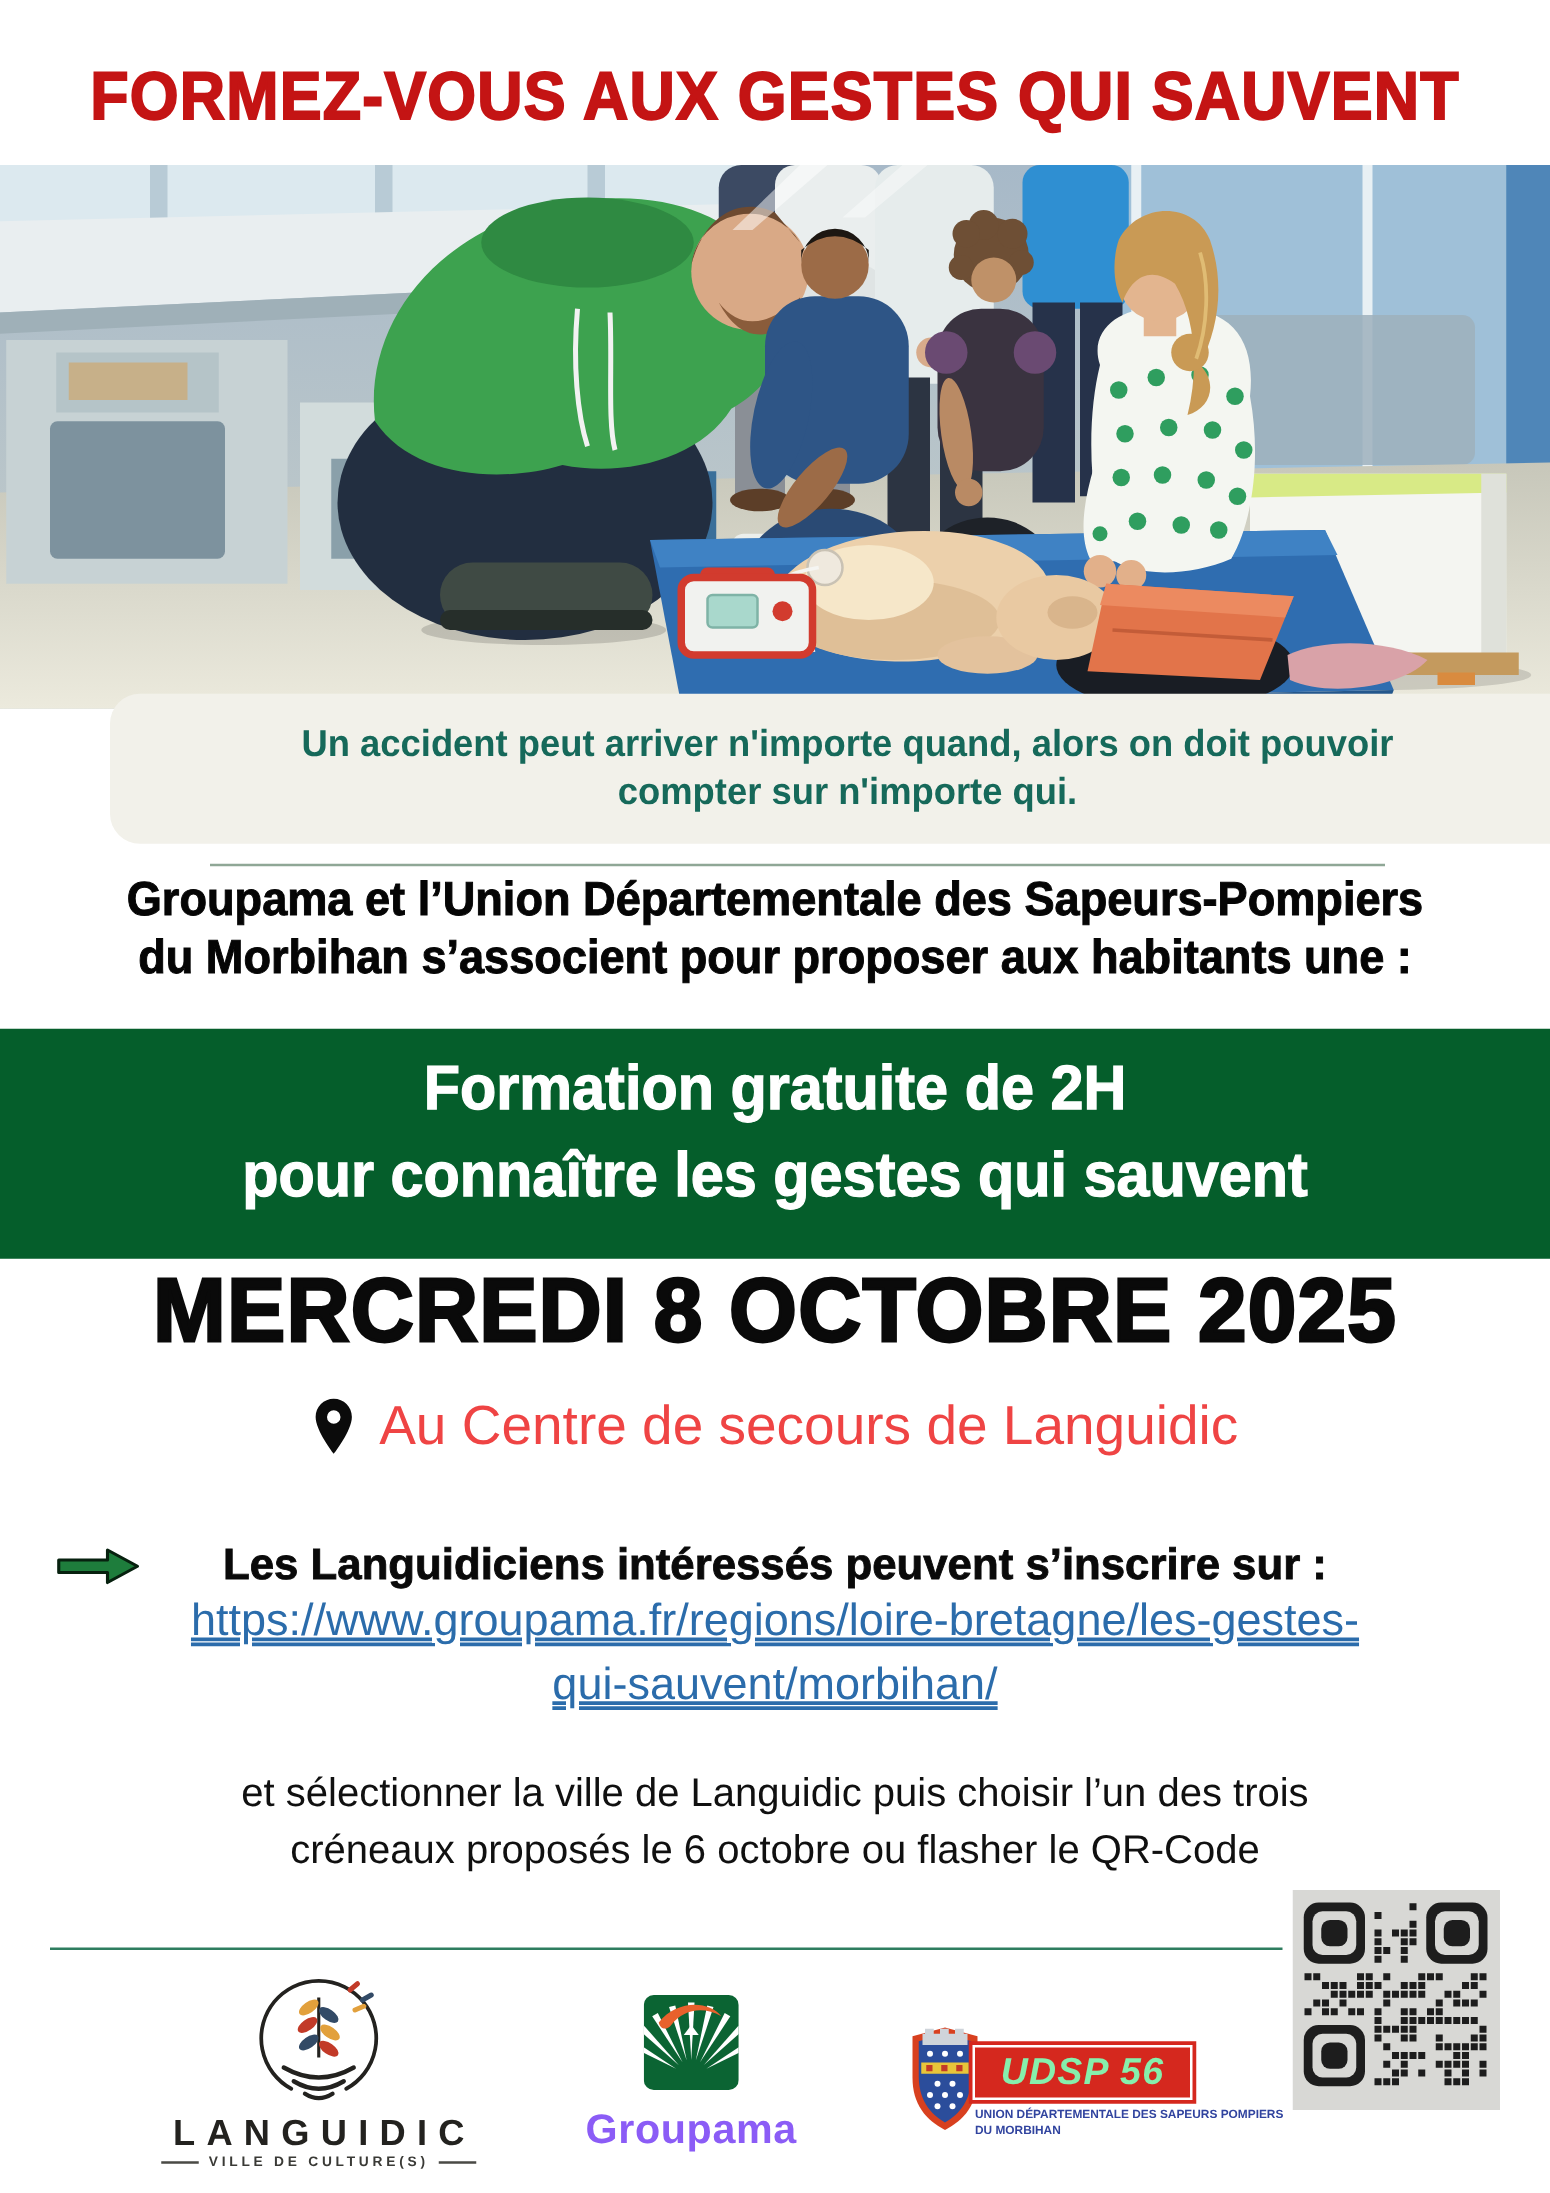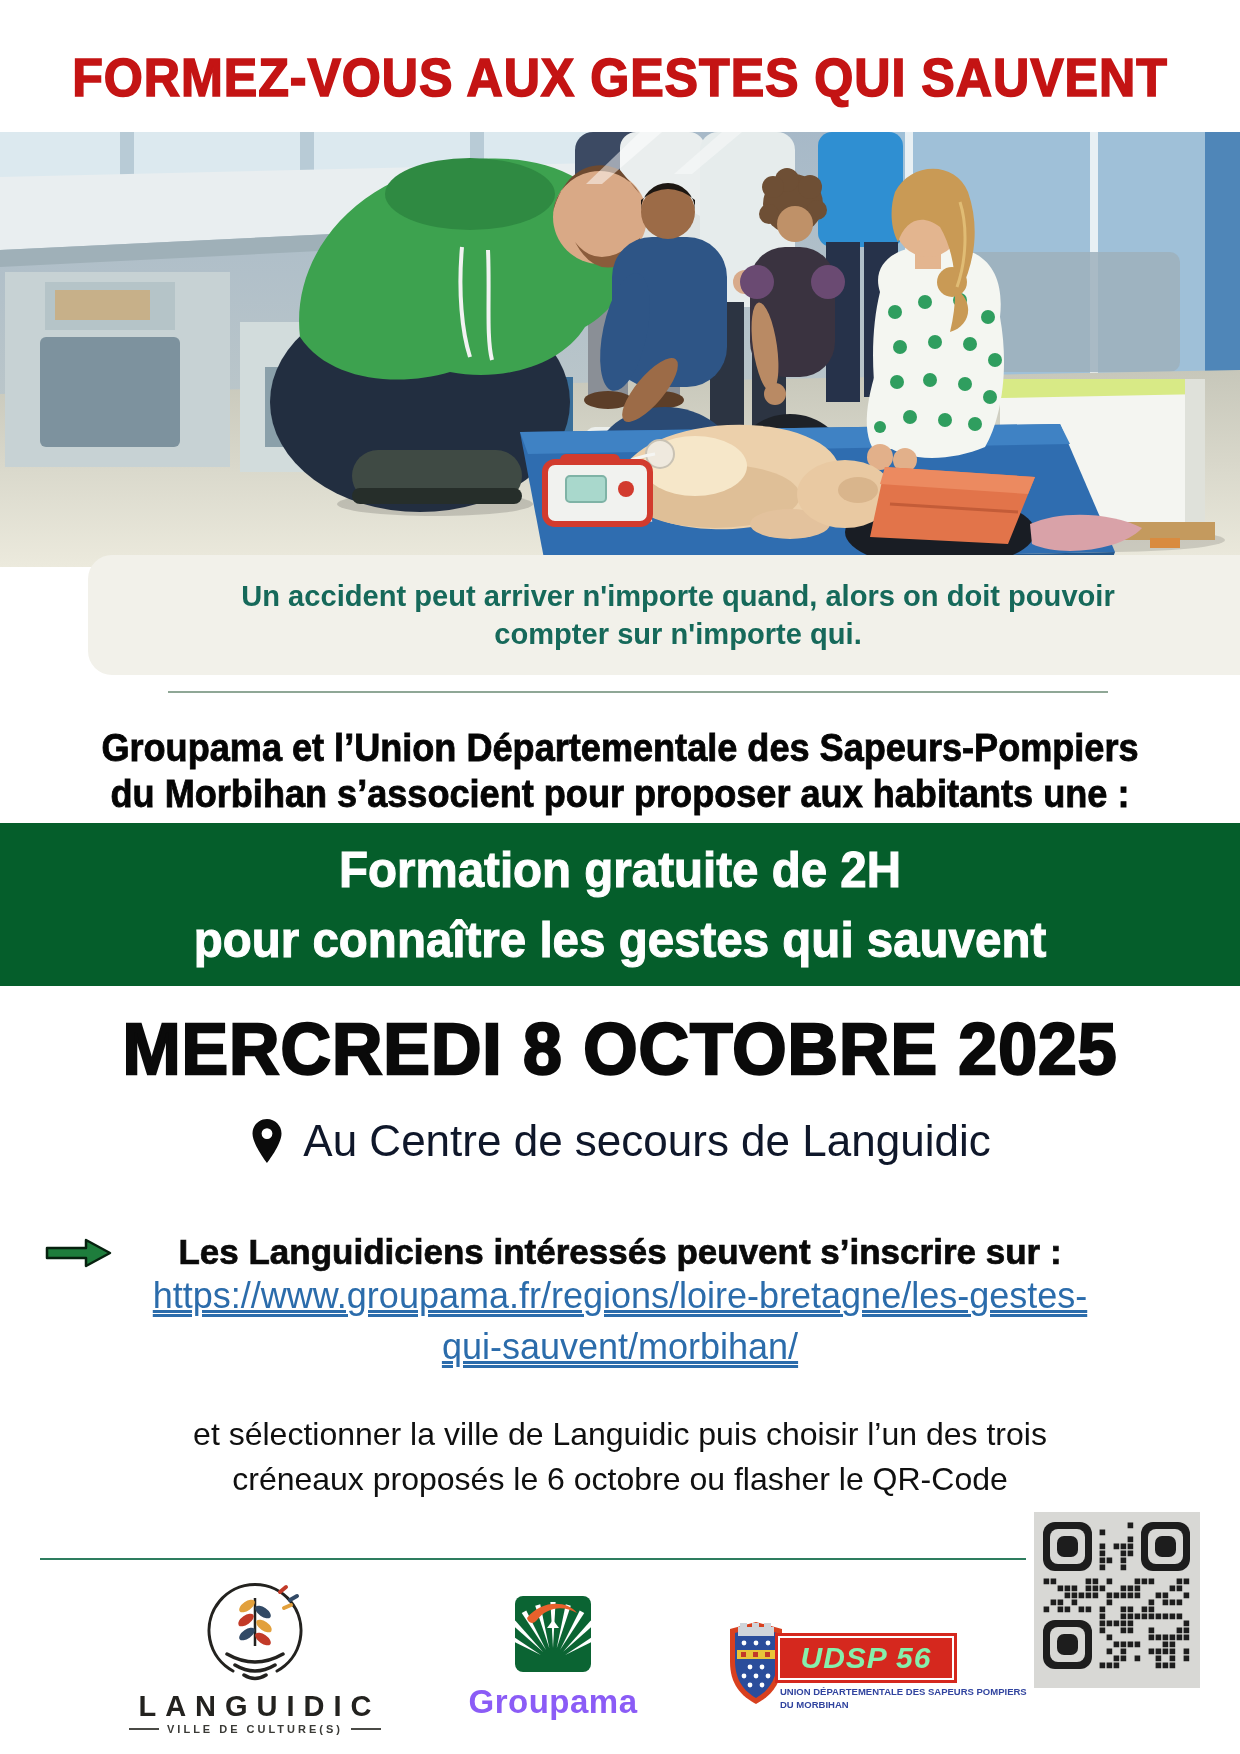--- a/index.html
+++ b/index.html
@@ -14,33 +14,33 @@
   .photo{top:132px;left:0;width:1240px;height:435px;}
   .photo svg{display:block;width:100%;height:100%;}
 
   .quote-box{left:88px;top:555px;width:1180px;height:120px;background:#f2f1ea;border-radius:24px;}
   .quote-text{padding-top:22px;text-align:center;font-size:30px;line-height:38px;font-weight:bold;
               color:#16695a;transform:scaleX(.97);transform-origin:50% 50%;}
 
   .divider1{left:168px;top:691px;width:940px;height:2px;background:#8fa796;}
   .divider2{left:40px;top:1558px;width:986px;height:2px;background:#2e7d5f;}
 
-  .intro{top:725px;font-size:38px;line-height:46px;font-weight:bold;color:#050505;
+  .intro{top:697px;font-size:38px;line-height:46px;font-weight:bold;color:#050505;
          -webkit-text-stroke:.8px #050505;}
   .intro div{transform:scaleX(.95);transform-origin:50% 50%;}
 
-  .banner{top:823px;height:163px;background:#055e2b;color:#fff;font-weight:bold;font-size:50px;
+  .banner{top:823px;height:184px;background:#055e2b;color:#fff;font-weight:bold;font-size:50px;
           line-height:70px;padding-top:12px;box-sizing:border-box;-webkit-text-stroke:1px #fff;}
   .banner div{transform:scaleX(.95);transform-origin:50% 50%;}
 
   .date-title{top:1008px;font-size:72px;font-weight:900;letter-spacing:1px;color:#0a0a0a;
               -webkit-text-stroke:2.4px #0a0a0a;transform:scaleX(.97);transform-origin:50% 50%;}
 
   .location{top:1116px;display:flex;justify-content:center;align-items:center;gap:18px;
-            width:1240px;font-size:44px;color:#0f172a;}
+            width:1240px;font-size:44px;color:#ef4444;}
 
   .register-label{top:1232px;font-size:35px;font-weight:bold;color:#0a0a0a;
                   -webkit-text-stroke:.7px #0a0a0a;}
   .arrow-wrap{left:44px;top:1236px;}
 
   .links{top:1270px;font-size:36px;line-height:51px;color:#2b6cab;text-decoration:underline;}
   .links .lnk{text-decoration:underline;text-underline-offset:6px;cursor:pointer;}
 
   .instructions{top:1412px;font-size:32px;line-height:45px;color:#101010;}
 

